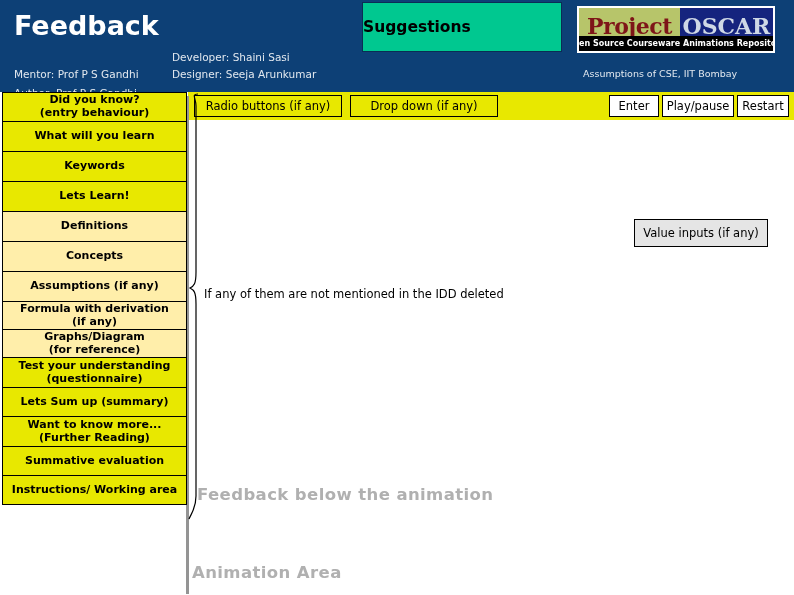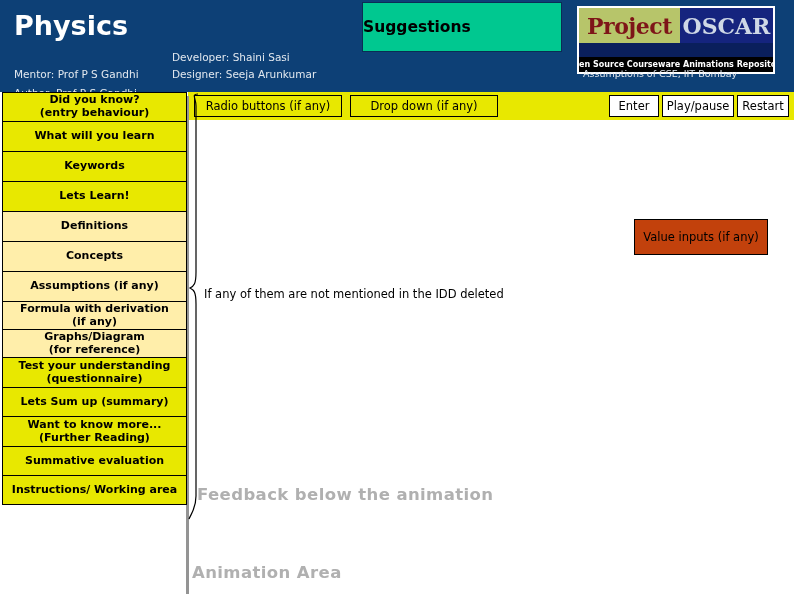--- a/index.html
+++ b/index.html
@@ -59,21 +59,21 @@
   #suggestions-label {
     color: #000000;
     font-size: 15.5px;
     font-weight: bold;
   }
 
   
   #oscar-logo {
     position: absolute;
     left: 577px; top: 6px;
-    width: 198px; height: 68px;
+    width: 198px; height: 47px;
     border: 2px solid #ffffff;
     box-sizing: border-box;
     background: #0a1f5c;
     overflow: hidden;
   }
   #logo-top {
     position: absolute;
     left: 0; top: 0;
     width: 100%; height: 35px;
     display: flex;
@@ -210,22 +210,22 @@
   #main-area {
     position: absolute;
     left: 189px; top: 120px;
     width: 605px; height: 475px;
     background: #ffffff;
   }
 
   #value-inputs-box {
     position: absolute;
     left: 634px; top: 219px;
-    width: 134px; height: 36px;
-    background: #c2410c;
+    width: 134px; height: 28px;
+    background: #e5e5e5;
     border: 1px solid #000000;
     box-sizing: border-box;
     display: flex;
     align-items: center;
     justify-content: center;
     font-size: 11.5px;
     color: #000000;
     white-space: nowrap;
   }
 
@@ -254,21 +254,21 @@
     letter-spacing: 0.4px;
   }
   #feedback-label  { left: 197px; top: 485px; }
   #animation-label { left: 192px; top: 563px; }
 </style>
 </head>
 <body>
 
 <div id="header">
 
-  <div id="subject-title">Physics</div>
+  <div id="subject-title">Feedback</div>
 
   <div class="credit" id="credit-author">Author: Prof P S Gandhi</div>
   <div class="credit" id="credit-mentor">Mentor: Prof P S Gandhi</div>
   <div class="credit" id="credit-dev">Developer: Shaini Sasi</div>
   <div class="credit" id="credit-design">Designer: Seeja Arunkumar</div>
 
   <div id="suggestions-box">
     <span id="suggestions-label">Suggestions</span>
   </div>
 

